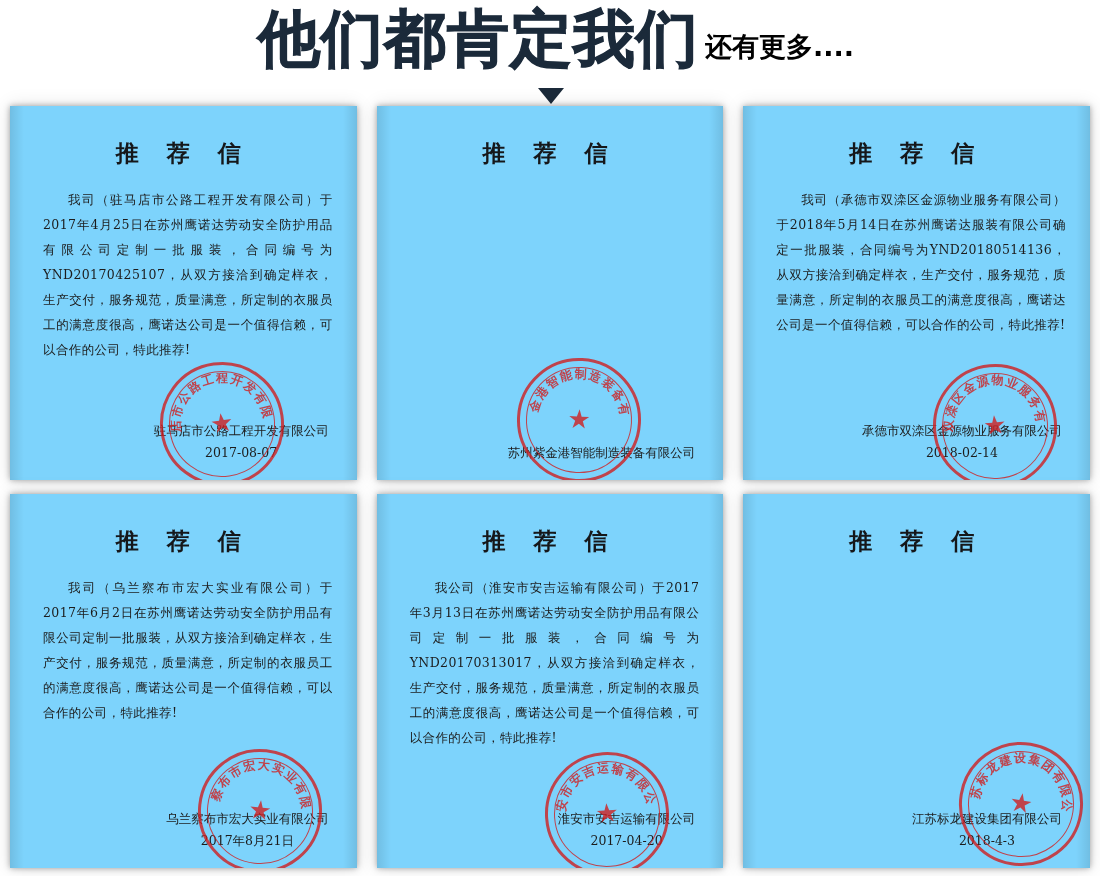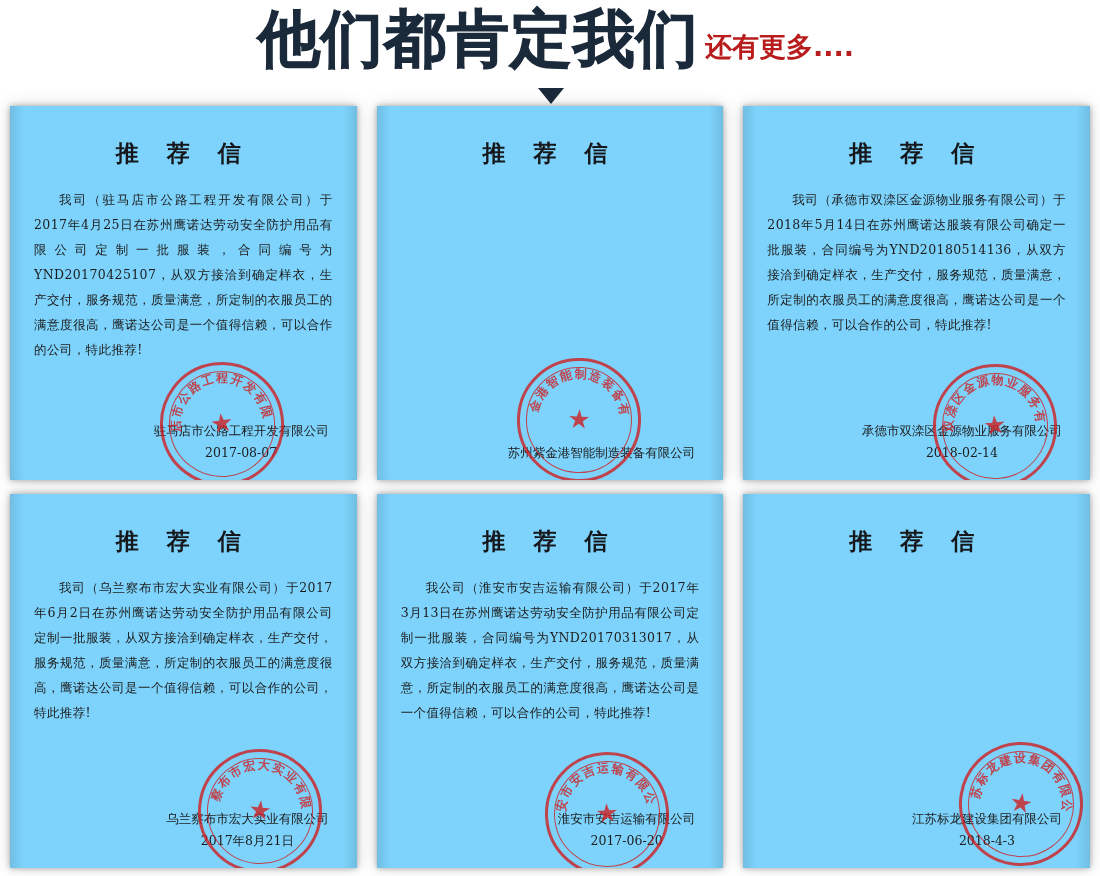--- a/index.html
+++ b/index.html
@@ -38,21 +38,21 @@
     letter-spacing: 1px;
     color: #1b2a3a;
     -webkit-text-stroke: 1px #1b2a3a;
     white-space: nowrap;
   }
   .headline-sub {
     font-family: "DejaVu Sans", sans-serif;
     font-weight: bold;
     font-size: 27px;
     line-height: 30px;
-    color: #b91c1c;
+    color: #000000;
     margin-left: 6px;
     white-space: nowrap;
     position: relative;
     top: -4px;
   }
   .caret {
     position: absolute;
     left: 538px;
     top: 88px;
     width: 0;
@@ -119,20 +119,21 @@
   }
 
   .letter-body {
     font-family: "DejaVu Serif", serif;
     font-size: 12.5px;
     line-height: 25px;
     color: #1c1c1c;
     text-align: justify;
     text-indent: 2em;
     letter-spacing: 0.4px;
+    margin-left: 9px;
   }
 
   .signature {
     position: absolute;
     right: 28px;
     bottom: 16px;
     text-align: center;
     font-family: "DejaVu Serif", serif;
     font-size: 12.5px;
     line-height: 22px;
@@ -305,21 +306,21 @@
             <defs>
                 <path id="arc5" d="M 17,59 A 42,42 0 1 1 101,59"></path>
               </defs>
             <text><textPath href="#arc5" startOffset="50%" text-anchor="middle">淮安市安吉运输有限公司</textPath></text>
           </svg>
         </div>
         <div class="star">★</div>
       </div>
       <div class="signature">
         <div class="sig-company">淮安市安吉运输有限公司</div>
-        <div class="sig-date">2017-06-20</div>
+        <div class="sig-date">2017-04-20</div>
       </div>
     </div>
   </div>
 
   <div class="cell">
     <div class="letter">
       <div class="letter-title">推 荐 信</div>
       <div class="stamp stamp-6">
         <div class="ring-inner"></div>
         <div class="arc-text">

